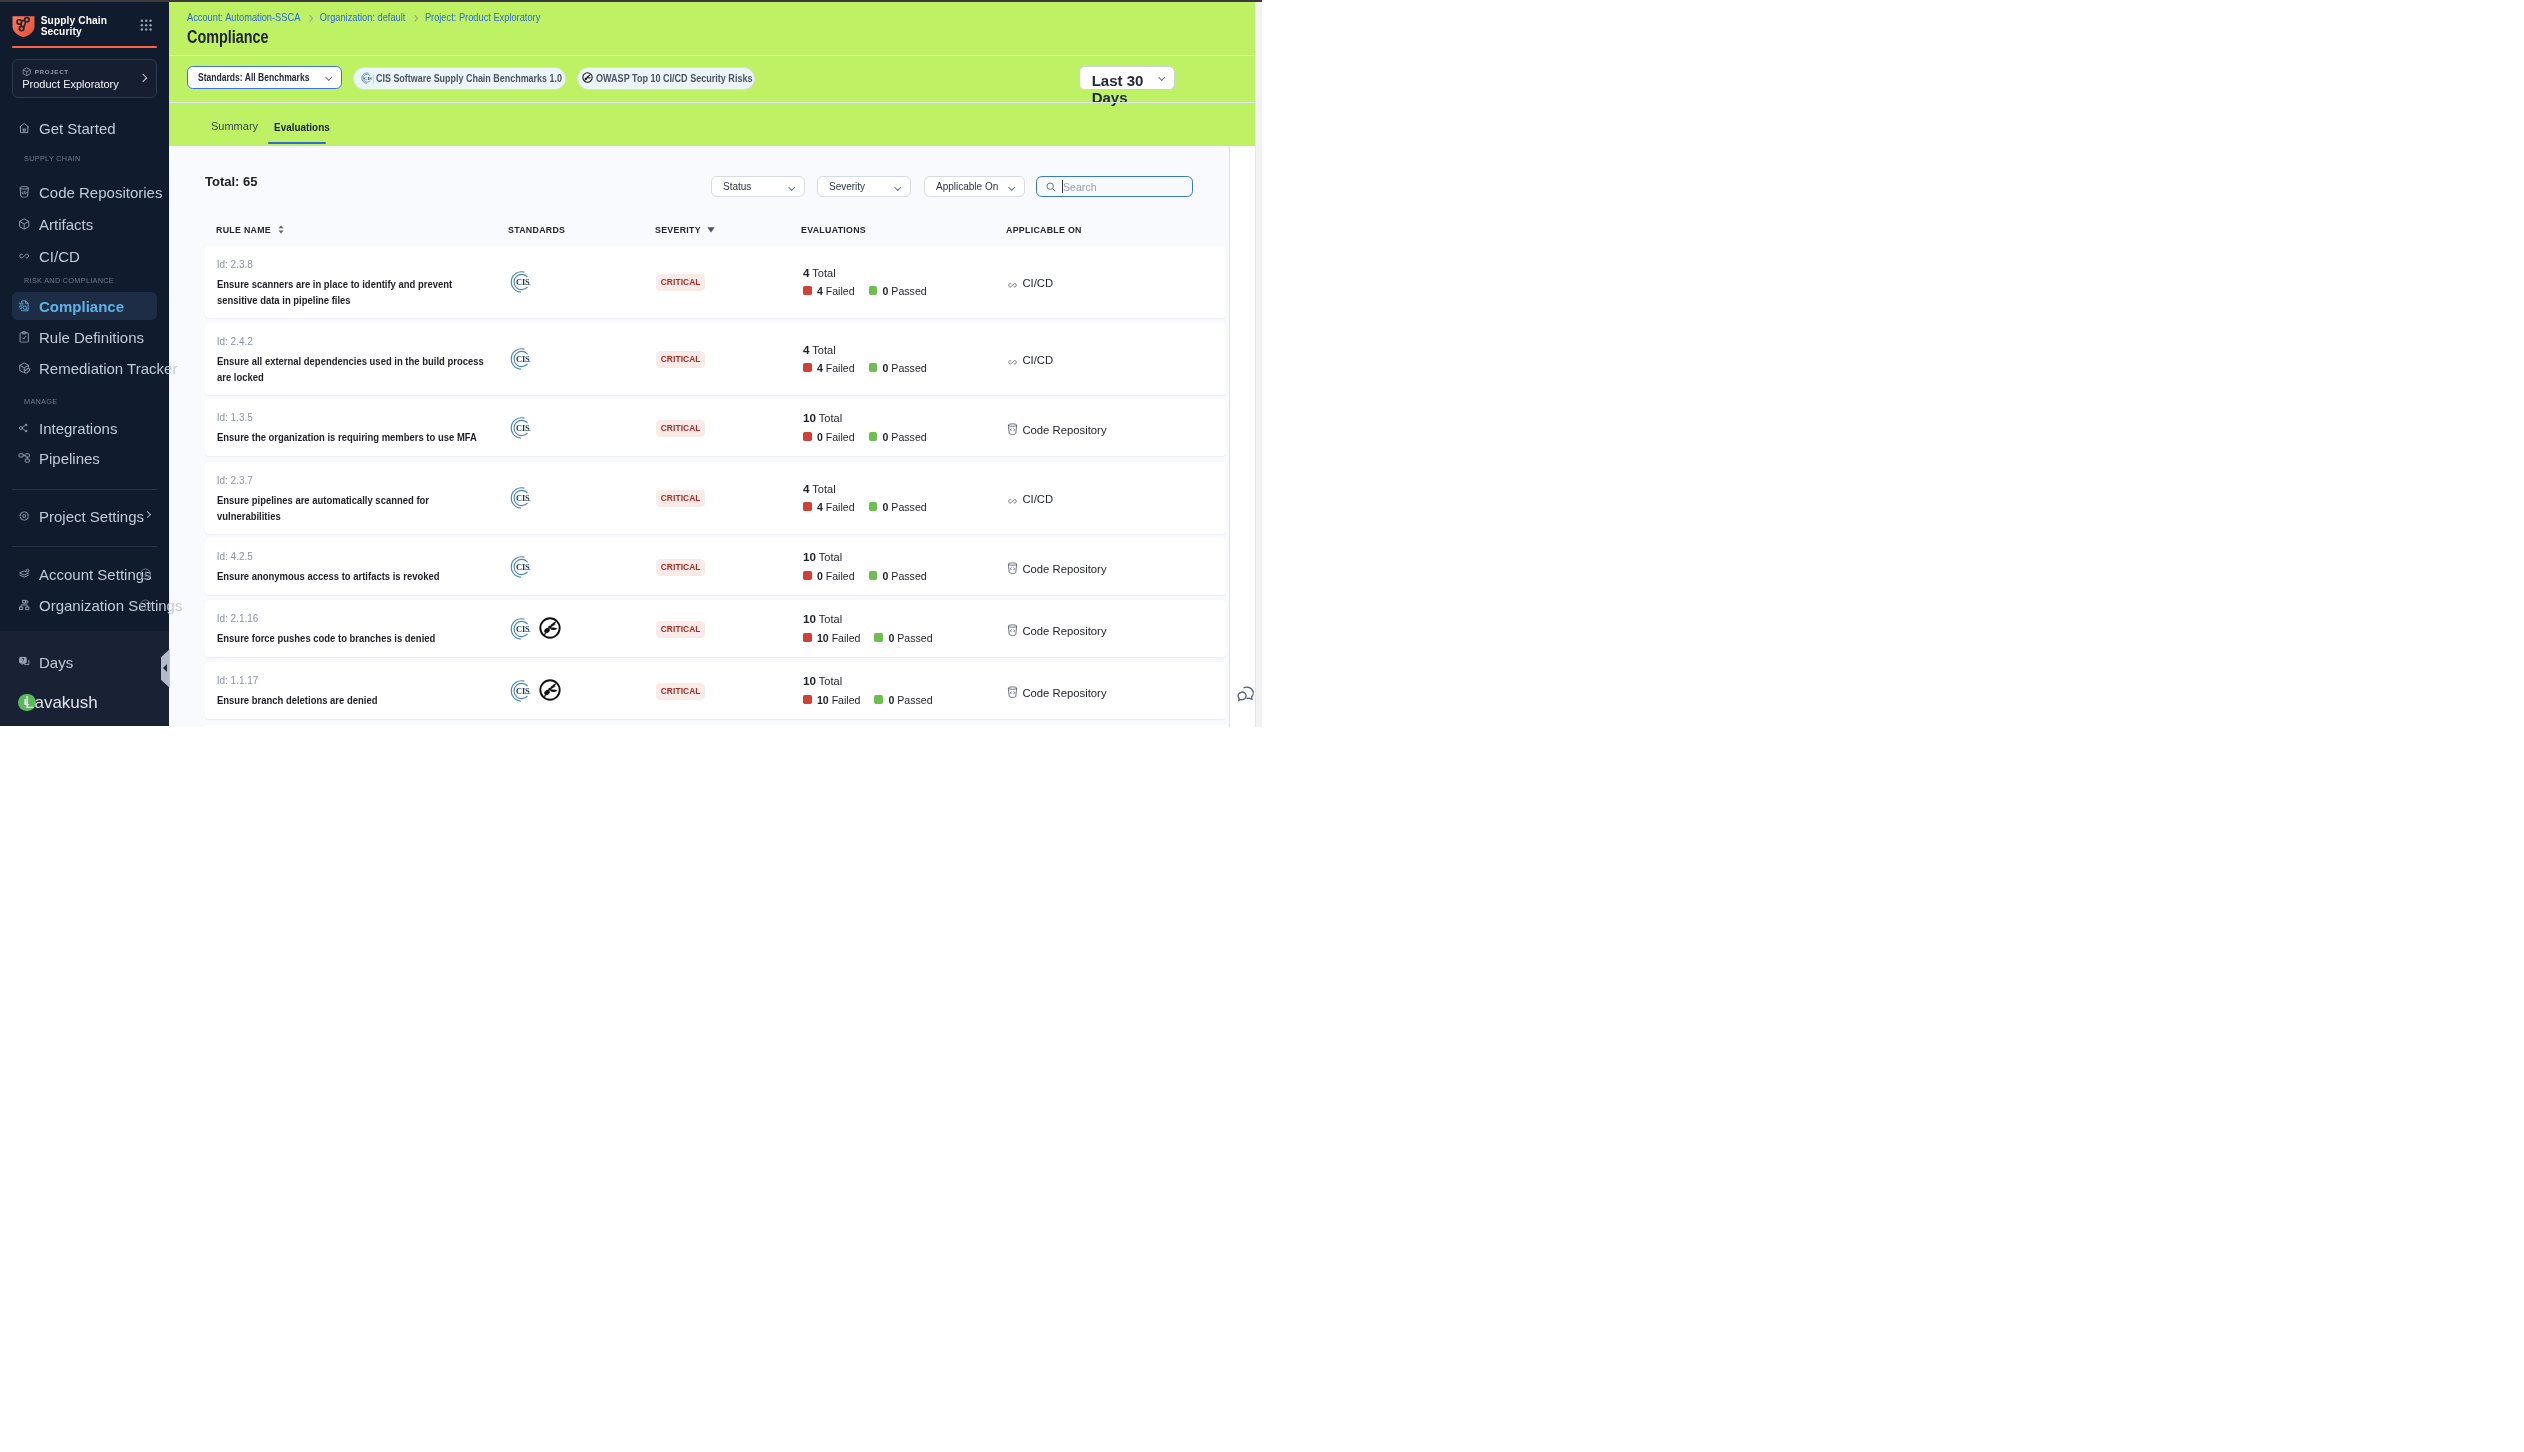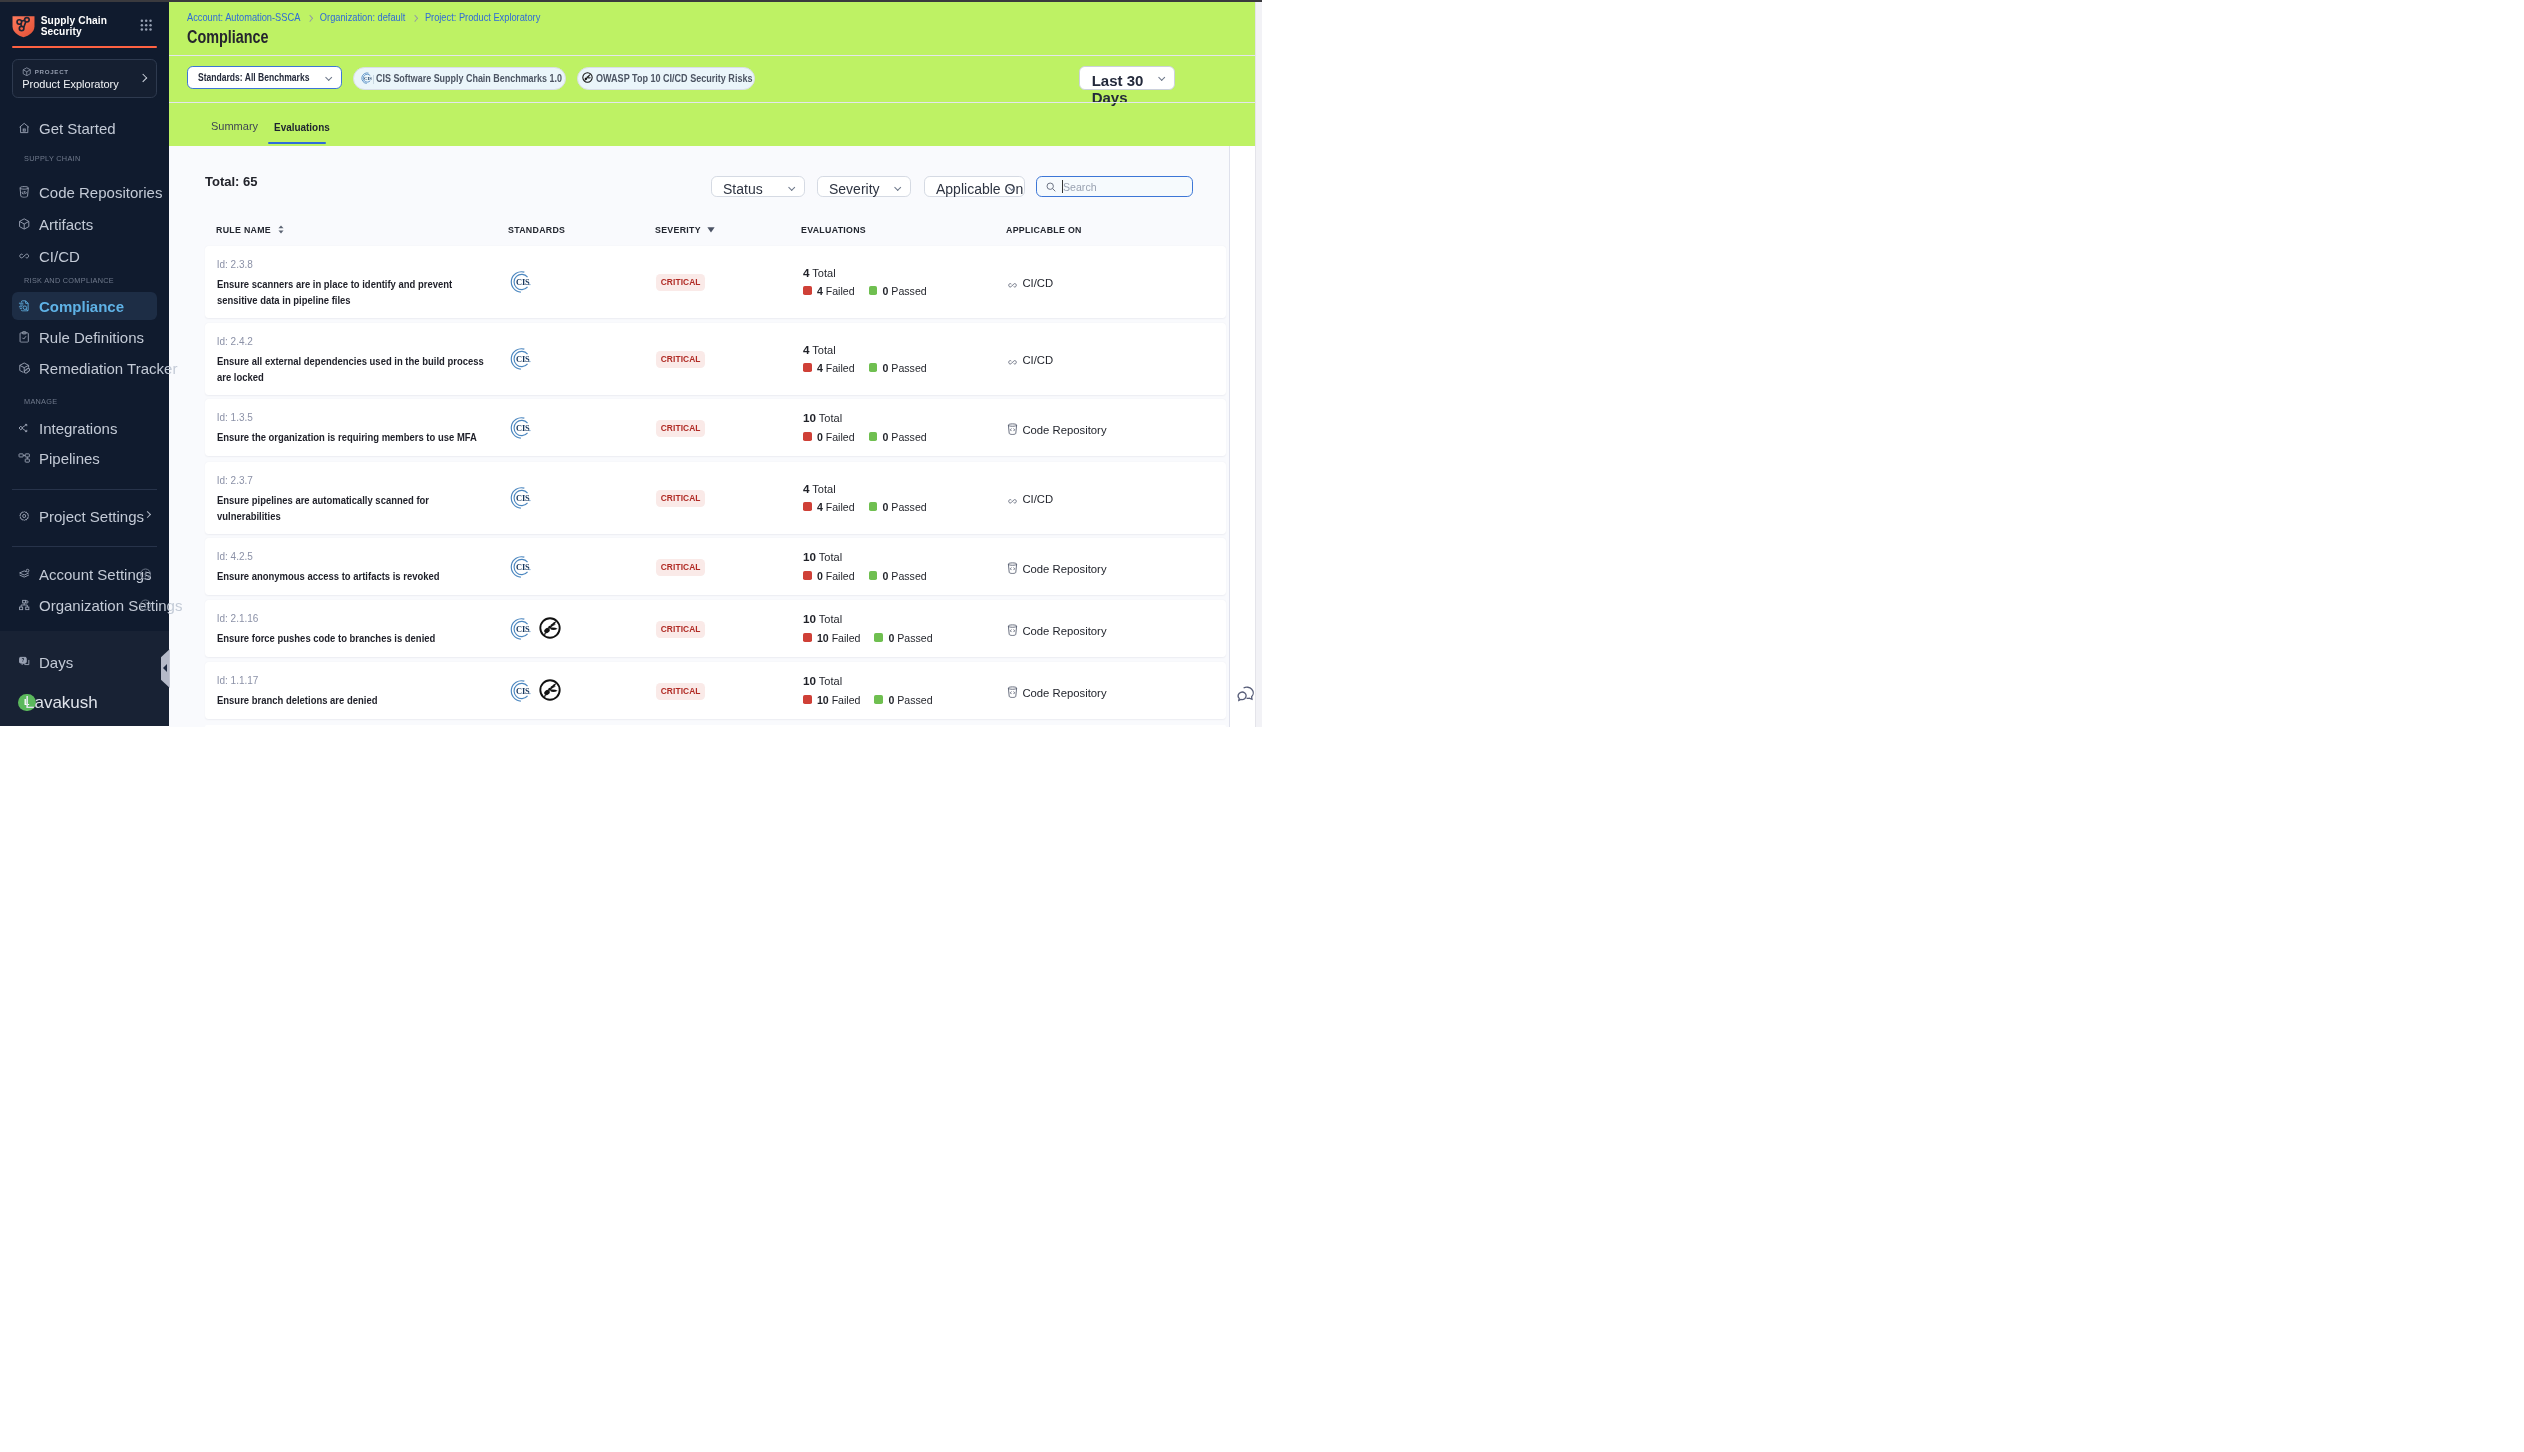--- a/index.html
+++ b/index.html
@@ -39,21 +39,21 @@
 .chip2 { left:408px; width:178px; }
 .last30 { position:absolute; left:910px; top:64px; width:96px; height:24px; border:0.7px solid #ccd1dc; border-radius:5.8px; background:#fff;}
 .last30 .txt { position:absolute; left:11.7px; top:5.8px; font-size:15px; font-weight:600; color:#23293a;}
 .tab-sum { position:absolute; left:42px; top:118px; font-size:11px; color:#3f4654;}
 .tab-eval { position:absolute; left:64px; top:0; font-size:11.7px; font-weight:bold; color:#1d2330;}
 .tab-underline { position:absolute; left:99px; top:140px; width:58px; height:2.2px; background:#2f6bd8; border-radius:1.5px;}
 .gray-area { position:absolute; left:0; top:144px; width:1060px; height:581px; background:#f9fafd; }
 .gutter { position:absolute; left:1060px; top:144px; width:32.5px; height:581px; background:#fff; border-left:0.7px solid #dfe1ec;}
 .total { position:absolute; left:36px; top:28.5px; font-size:13px; font-weight:bold; color:#22232b; }
 .fsel { position:absolute; top:30px; height:21px; background:#fff; border:0.7px solid #d5dae3; border-radius:5.8px; z-index:2;}
-.fsel .txt { position:absolute; left:11px; top:4.4px; font-size:14px; color:#2e3442;}
+.fsel .txt { position:absolute; left:11px; top:4.4px; font-size:10px; color:#2e3442;}
 .chev { position:absolute; right:8.8px; top:8px; width:5.8px; height:5.8px; }
 .chev:before { content:""; position:absolute; left:0; top:0; width:4.4px; height:4.4px; border-right:1.2px solid #6c7688; border-bottom:1.2px solid #6c7688; transform:rotate(45deg);}
 .search { position:absolute; left:867px; top:30px; width:157px; height:21px; background:#f6fafd; border:1.1px solid #3d76d6; border-radius:5.8px; z-index:2;}
 .search .ph { position:absolute; left:26px; top:4.4px; font-size:10.6px; color:#9aa2b1;}
 
 .thead { position:absolute; top:79px; font-size:8.8px; font-weight:bold; color:#22262f; letter-spacing:0.3px; }
 .card { position:absolute; left:36px; width:1021px; background:#fff; border-radius:3.7px; box-shadow:0 0.7px 1.5px rgba(40,41,61,.06); }
 .rid { position:absolute; left:11.7px; top:13.5px; font-size:10px; color:#8b91a7; }
 .rtitle { position:absolute; left:11.7px; top:30px; font-size:11.7px; font-weight:600; color:#1e1f28; line-height:16.4px; white-space:nowrap; transform:scaleX(.81); transform-origin:0 0;}
 .sev { position:absolute; left:451px; font-size:8.4px; font-weight:bold; color:#b02a24; background:#faeae8; border-radius:4.4px; height:17px; line-height:17px; padding:0 4.7px; letter-spacing:0.1px;}

